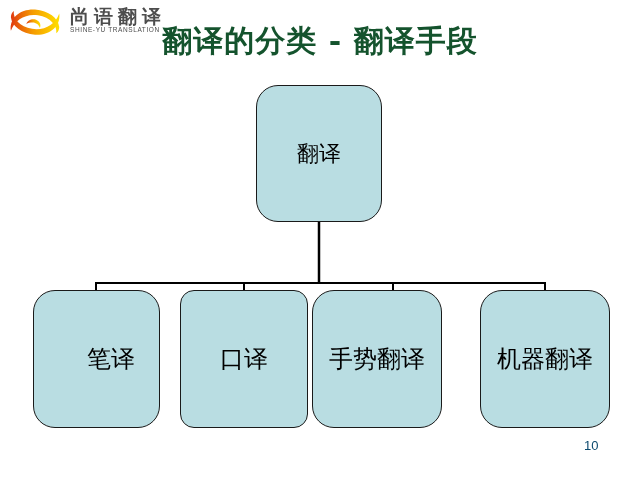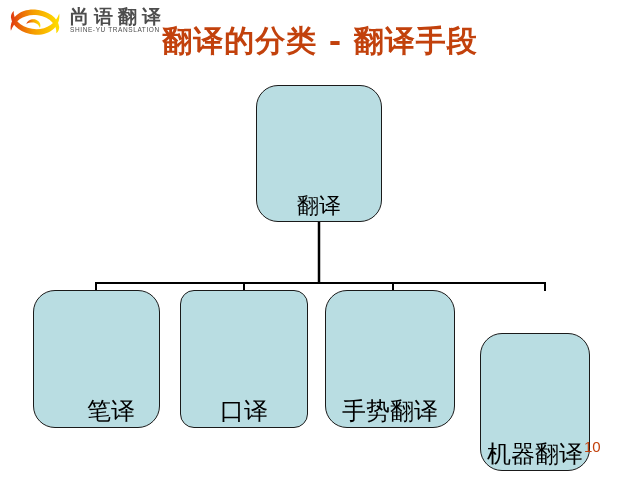--- a/index.html
+++ b/index.html
@@ -53,70 +53,70 @@
 
   .slide-title {
     position: absolute;
     left: 0;
     right: 0;
     top: 21px;
     text-align: center;
     font-family: "DejaVu Serif", "Liberation Serif", serif;
     font-size: 30px;
     font-weight: bold;
-    color: #c2410c;
+    color: #14532d;
     letter-spacing: 1px;
     white-space: nowrap;
   }
 
   
   .connector-svg {
     position: absolute;
     left: 0;
     top: 0;
     width: 640px;
     height: 480px;
     pointer-events: none;
   }
   .node {
     position: absolute;
     box-sizing: border-box;
     background: #b9dde2;
     border: 1.5px solid #1a1a1a;
     border-radius: 22px;
     display: flex;
-    align-items: flex-end;
+    align-items: center;
     justify-content: center;
     font-family: "DejaVu Serif", "Liberation Serif", serif;
     color: #000000;
     text-align: center;
   }
   .node-root {
     left: 256px;
     top: 85px;
     width: 126px;
     height: 137px;
     font-size: 22px;
   }
   .node-child {
     top: 290px;
     height: 138px;
     font-size: 24px;
   }
   .node-c0 { left: 33px;  width: 127px; padding-left: 29px; }
   .node-c1 { left: 180px; width: 128px; border-radius: 14px; }
-  .node-c2 { left: 325px; width: 130px; }
-  .node-c3 { left: 480px; width: 110px; margin-top: 43px; }
+  .node-c2 { left: 312px; width: 130px; }
+  .node-c3 { left: 480px; width: 130px; }
 
   .page-number {
     position: absolute;
     left: 584px;
     top: 438px;
-    font-size: 15px;
-    color: #c2410c;
+    font-size: 13px;
+    color: #0c4a6e;
   }
 </style>
 </head>
 <body>
 
 <div class="slide">
 
   <div class="logo">
     <svg class="logo-swirl" viewBox="0 0 120 80" xmlns="http://www.w3.org/2000/svg">
       <defs>

